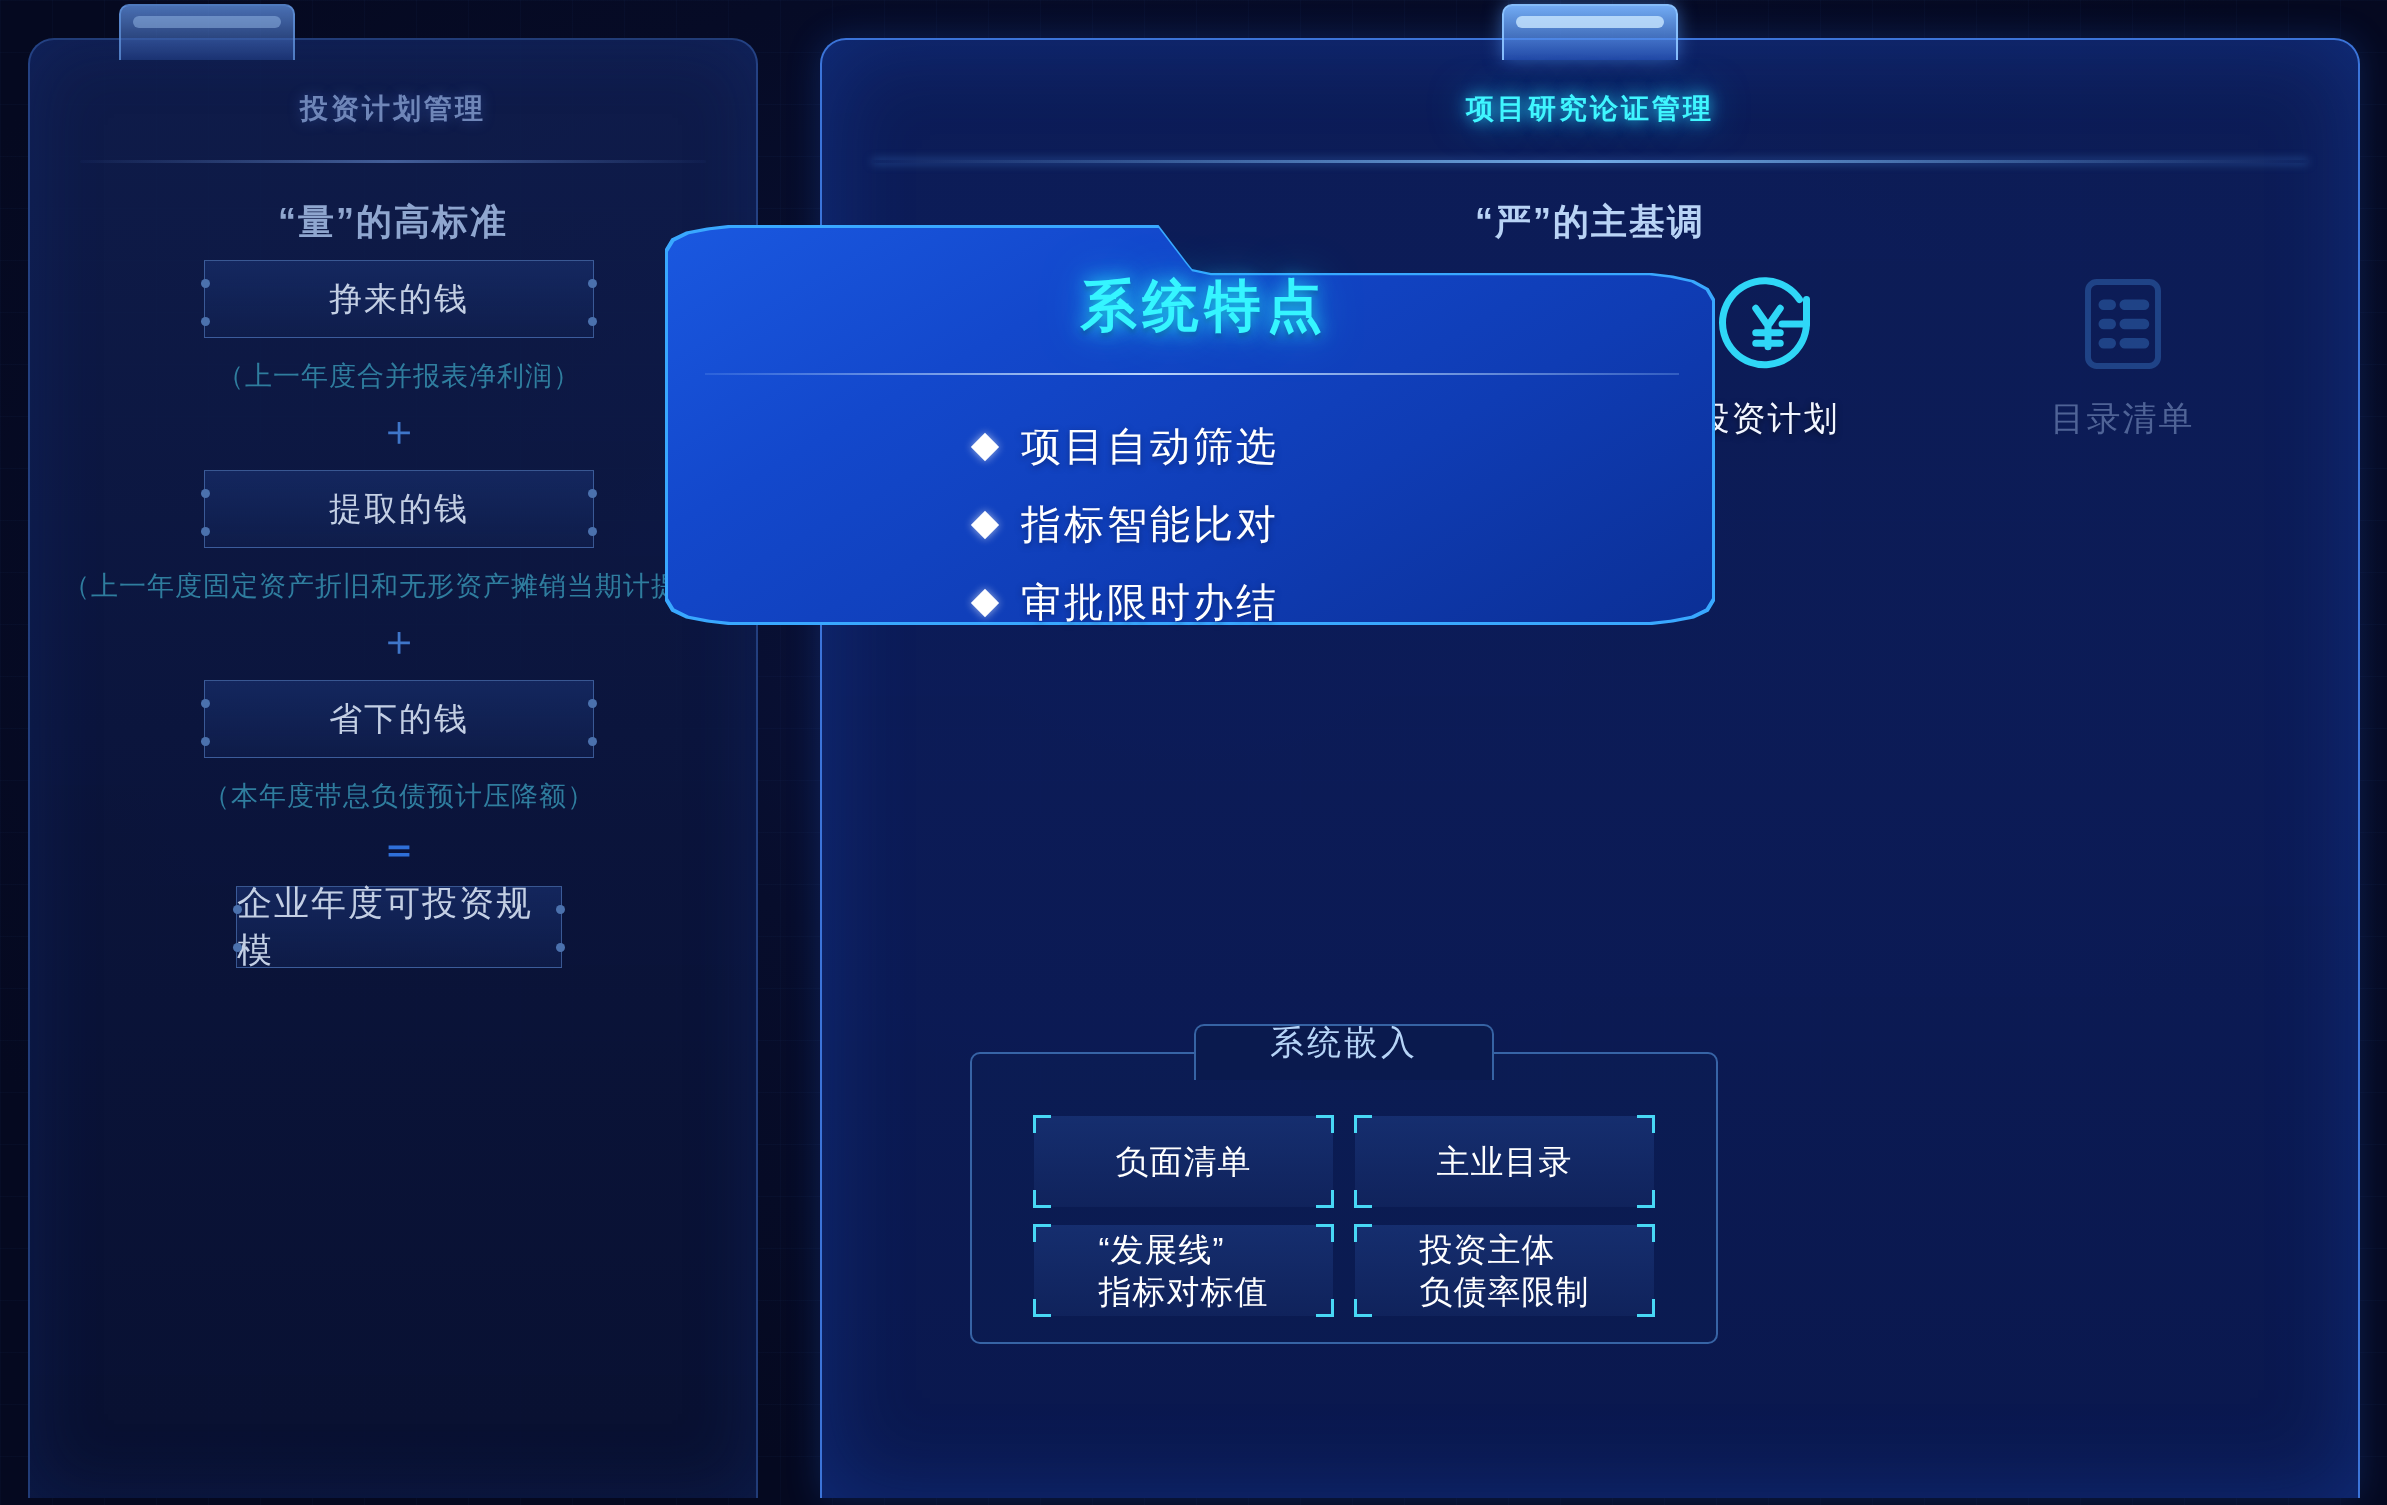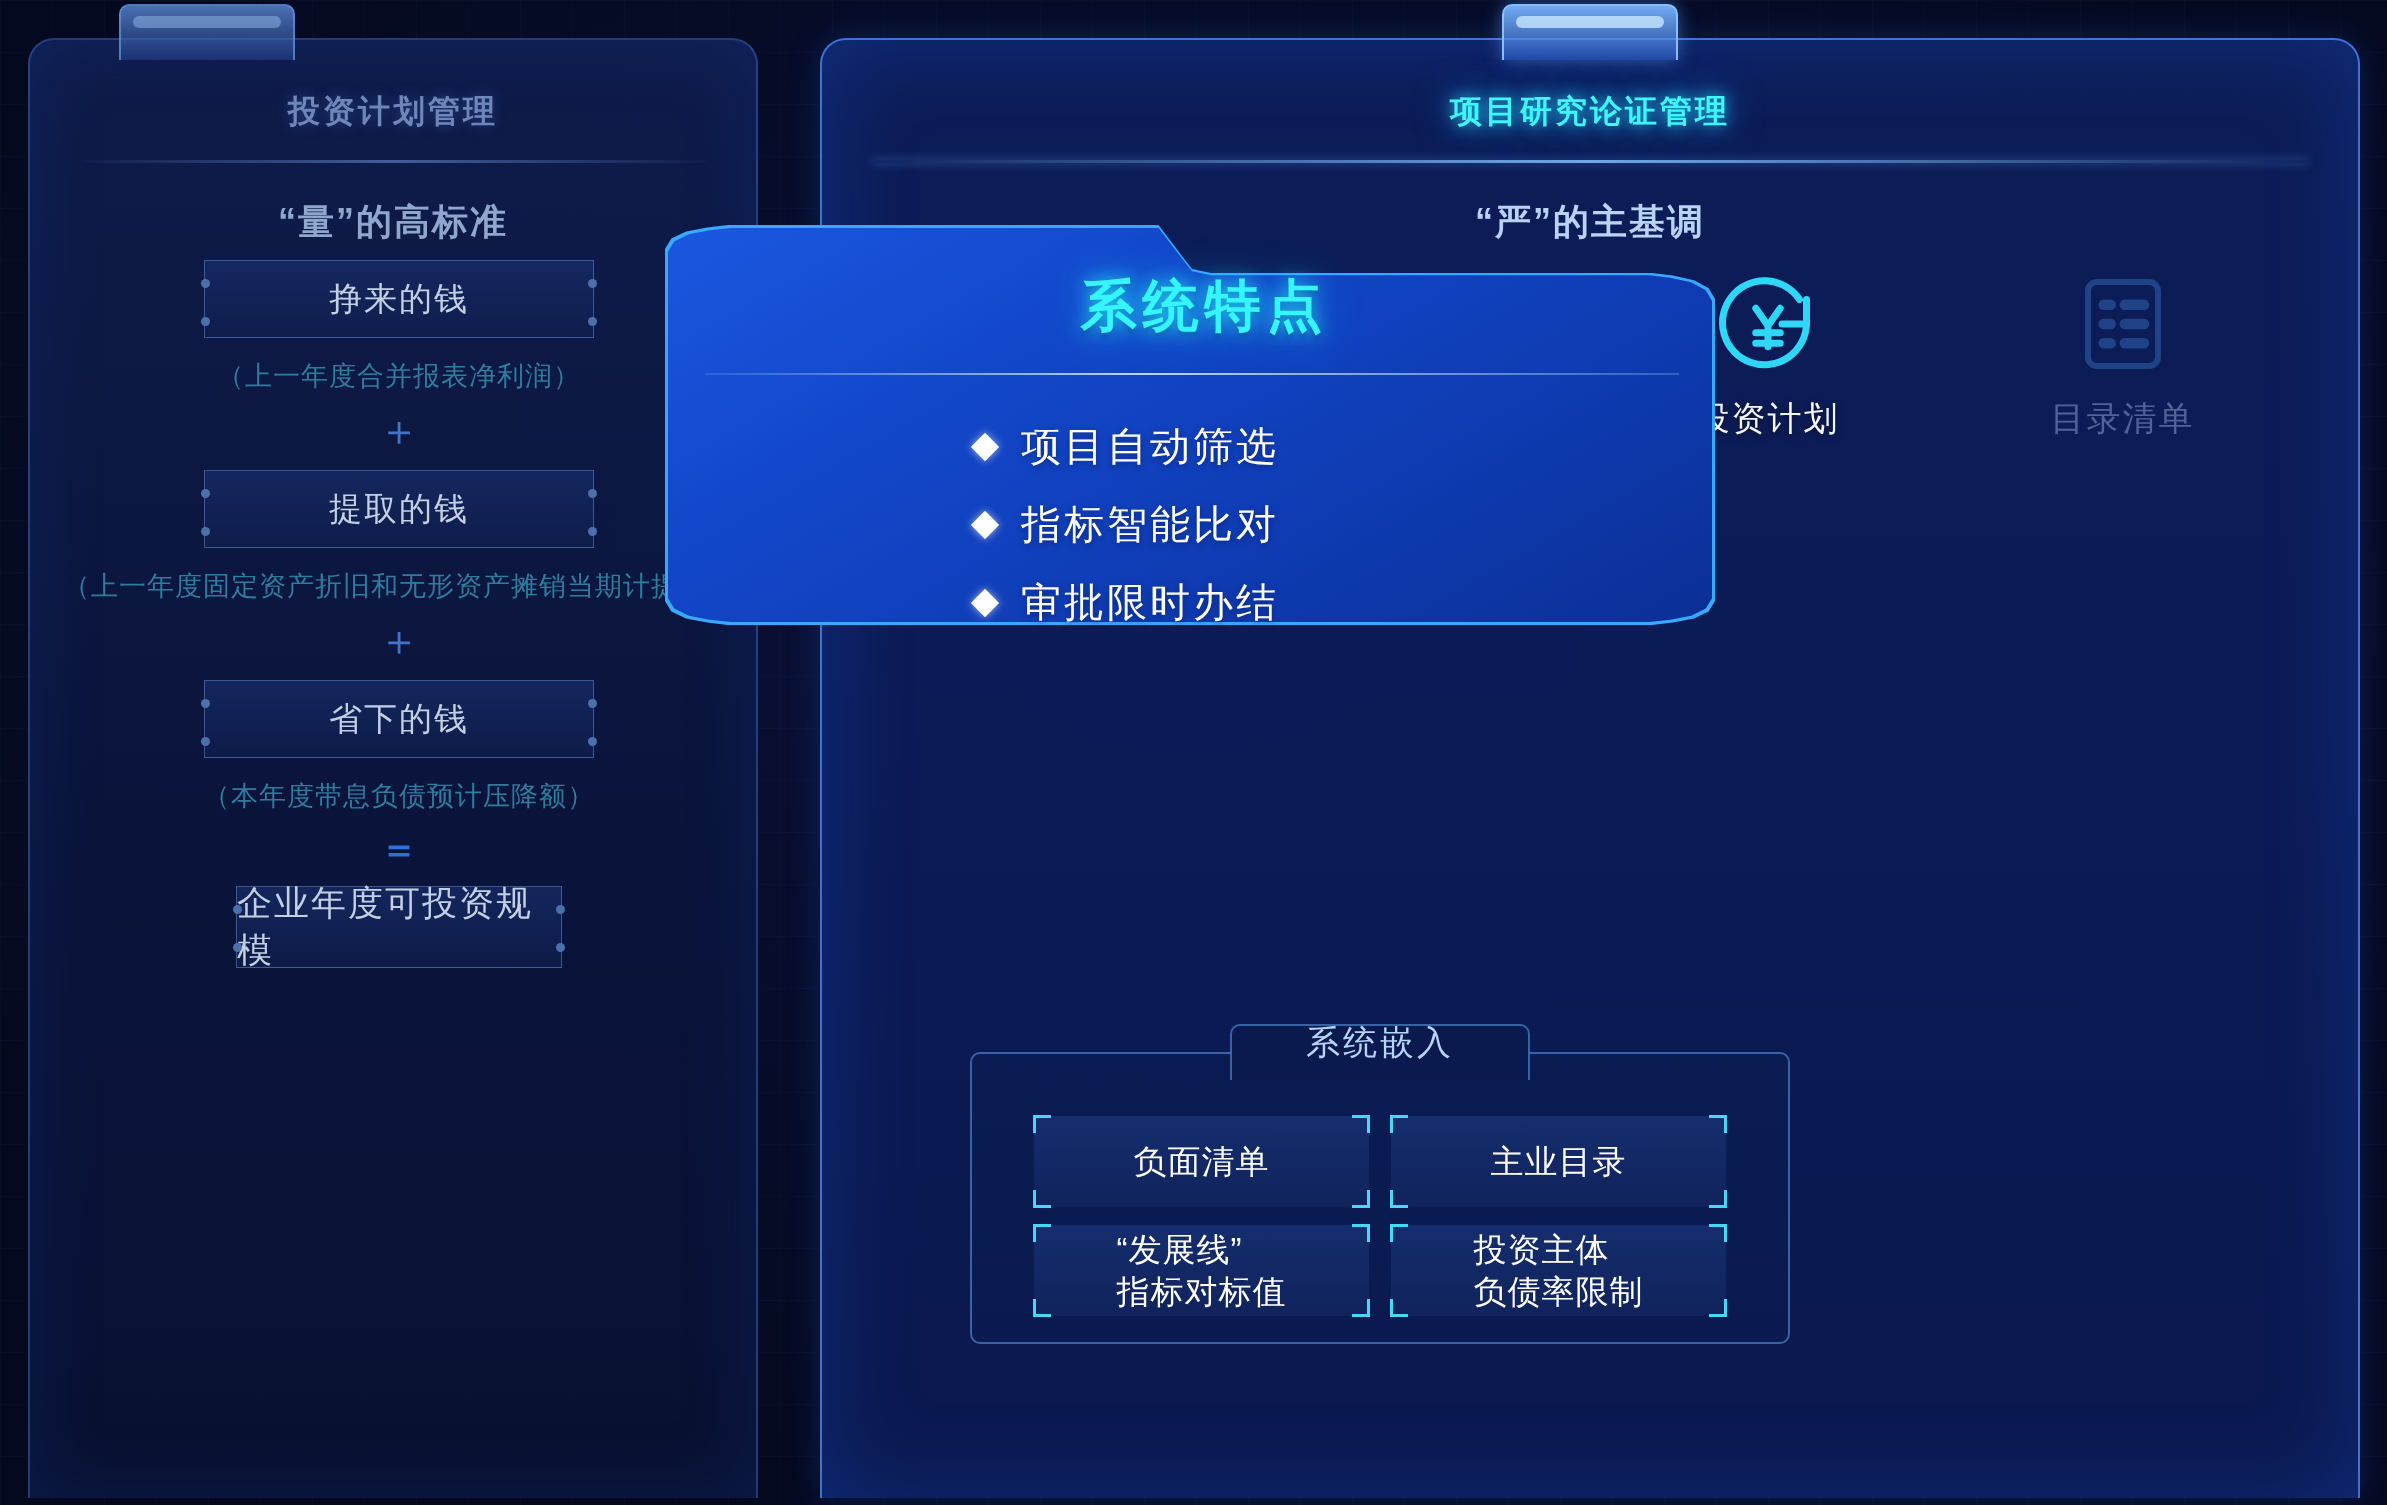--- a/index.html
+++ b/index.html
@@ -74,21 +74,21 @@
   .panel-tab-inner {
     position:absolute; left: 12px; right: 12px; top: 10px; height: 12px;
     border-radius: 6px;
   }
   .panel.left .panel-tab-inner  { background: rgba(160,195,240,0.45); }
   .panel.right .panel-tab-inner { background: rgba(200,230,255,0.80); }
 
   .panel-title {
     position:absolute; left:0; right:0; top: 52px;
     text-align:center;
-    font-size: 32px; font-weight: 700; letter-spacing: 3px;
+    font-size: 28px; font-weight: 700; letter-spacing: 3px;
   }
   .panel.left .panel-title {
     color: #6f86b8;
     text-shadow: 0 0 14px rgba(70,110,200,0.45);
   }
   .panel.right .panel-title {
     color: #3ff6ff;
     text-shadow: 0 0 16px rgba(40,220,255,0.95), 0 0 38px rgba(30,160,255,0.7);
   }
   .panel-rule {
@@ -147,21 +147,21 @@
   .icon-cell .glyph { width: 120px; height: 120px; display:flex; align-items:center; justify-content:center; }
   .icon-cell .cap {
     margin-top: 12px; font-size: 34px; color:#f2f6ff; letter-spacing: 2px; font-weight: 500;
     text-shadow: 0 2px 6px rgba(0,0,0,0.5);
   }
   .icon-cell.dim .cap { color: rgba(190,215,255,0.38); text-shadow:none; }
   .icon-cell.dim .glyph { opacity: 0.30; }
 
   
   .embed-wrap {
-    position:absolute; left: 150px; width: 820px; top: 986px; height: 320px;
+    position:absolute; left: 150px; width: 748px; top: 986px; height: 320px;
   }
   .embed-frame {
     position:absolute; inset: 28px 0 0 0;
     border: 2px solid rgba(92,160,235,0.55);
     border-radius: 10px;
     background: rgba(14,32,86,0.30);
   }
   .embed-notch {
     position:absolute; left: 50%; transform: translateX(-50%);
     top: 0; width: 300px; height: 56px;

